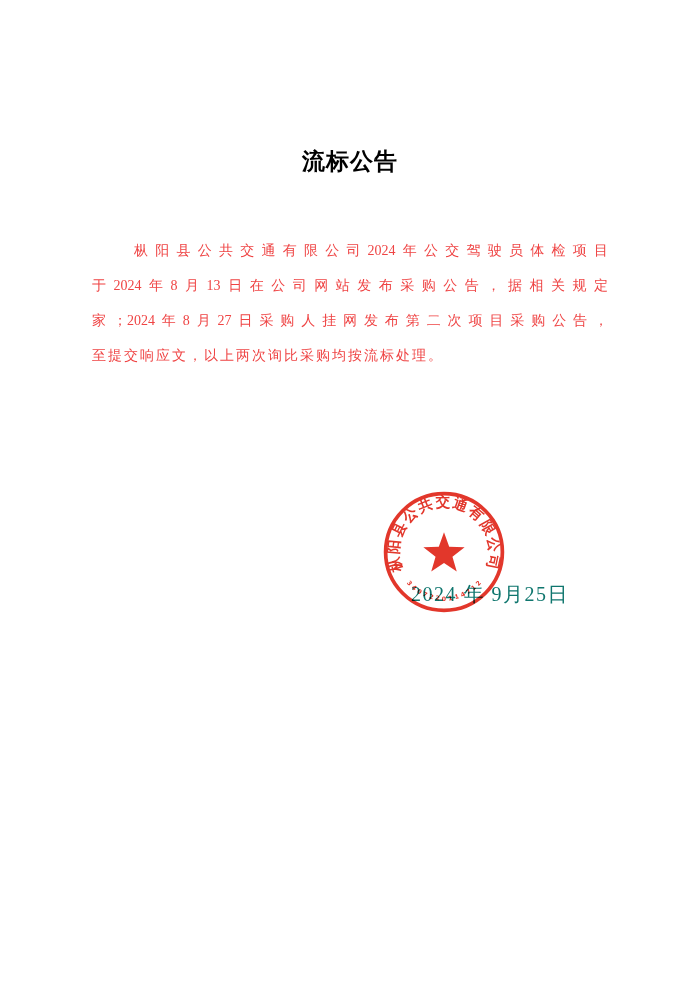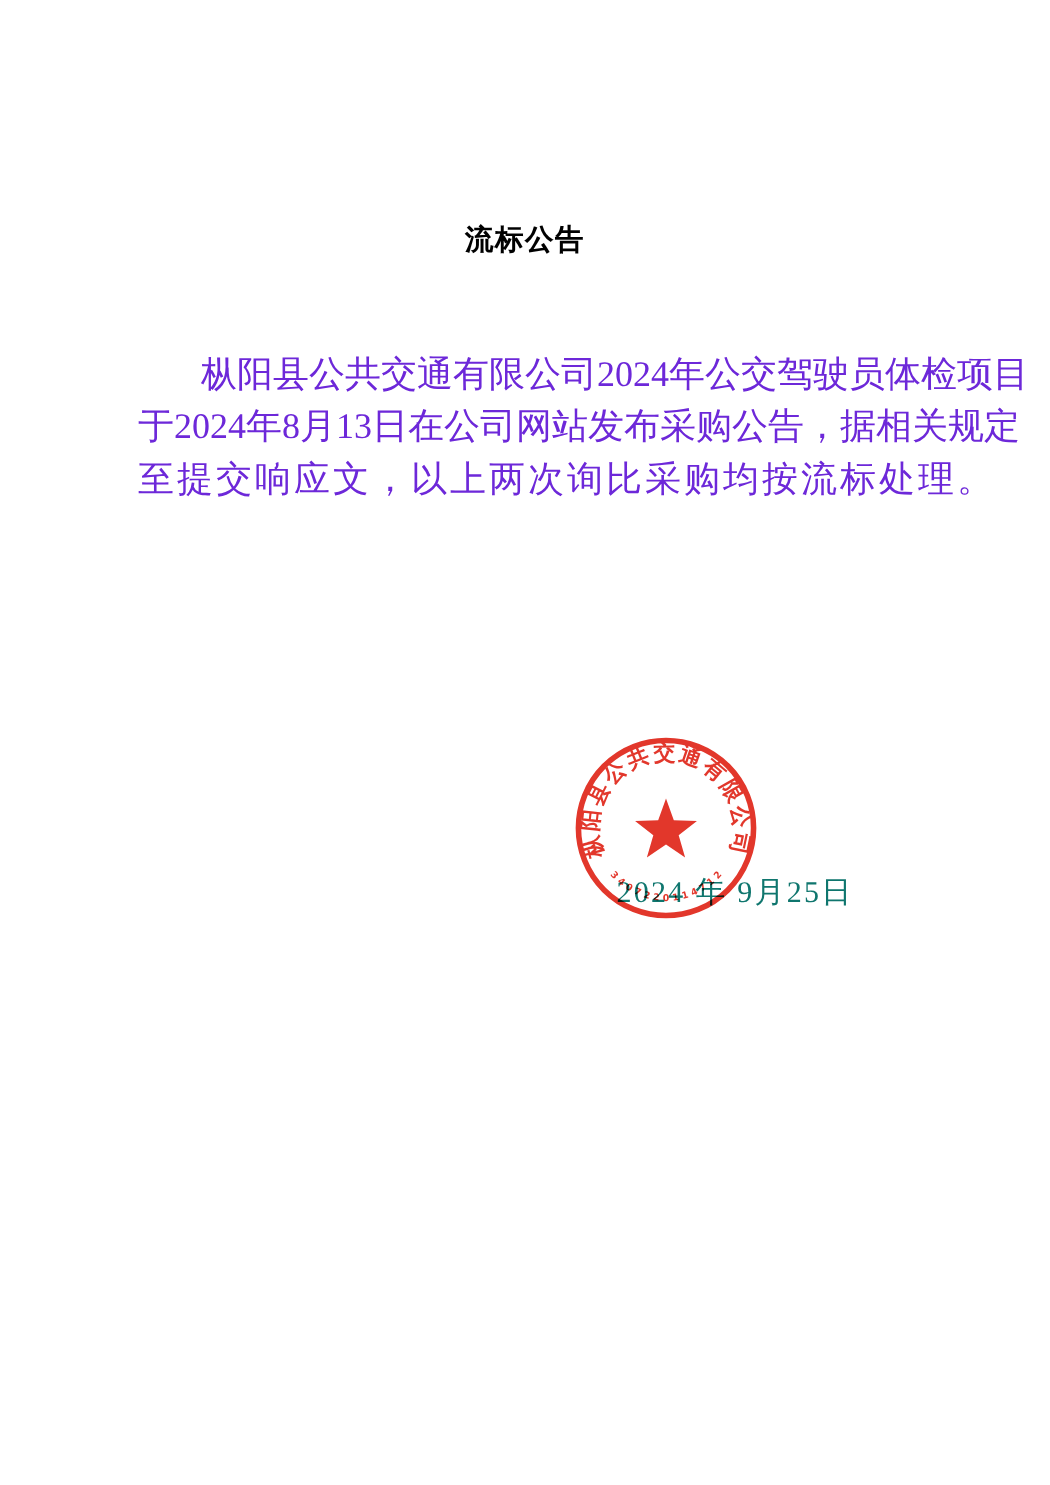--- a/index.html
+++ b/index.html
@@ -13,31 +13,31 @@
     height: 990px;
     background: #ffffff;
     overflow: hidden;
     color: #111111;
     font-family: "Liberation Serif", "DejaVu Serif", serif;
   }
   .doc-title {
     margin: 145px 0 0 0;
     text-align: center;
     font-family: "Liberation Sans", "DejaVu Sans", sans-serif;
-    font-size: 19px;
+    font-size: 23px;
     font-weight: 700;
     letter-spacing: 1px;
     line-height: 32px;
     color: #000000;
   }
   .doc-body {
     margin: 56px 92px 0 92px; 
-    font-size: 24px;
+    font-size: 14px;
     line-height: 35px;
-    color: #6d28d9;
+    color: #ef4444;
   }
   .line {
     text-align: justify;
     text-align-last: justify;
     text-justify: inter-character;
     white-space: nowrap;
   }
   .line.no-stretch {
     text-align: left;
     text-align-last: left;
@@ -87,20 +87,21 @@
 </head>
 <body>
 
 <div class="page">
 
   <h1 class="doc-title">流标公告</h1>
 
   <div class="doc-body">
     <div class="line indent">枞阳县公共交通有限公司2024年公交驾驶员体检项目</div>
     <div class="line">于2024年8月13日在公司网站发布采购公告，据相关规定</div>
+    <div class="line">家；2024年8月27日采购人挂网发布第二次项目采购公告，</div>
     <div class="line no-stretch">至提交响应文，以上两次询比采购均按流标处理。</div>
   </div>
 
   <div class="doc-date">2024 年 9月25日</div>
 
   <div class="seal">
     <svg viewBox="0 0 120 120" xmlns="http://www.w3.org/2000/svg">
       <defs>
         <path id="seal-top-arc" d="M 20.1 78.6 A 44 44 0 1 1 99.9 78.6" fill="none"></path>
         <path id="seal-bottom-arc" d="M 21.5 87 A 47 47 0 0 0 98.5 87" fill="none"></path>

